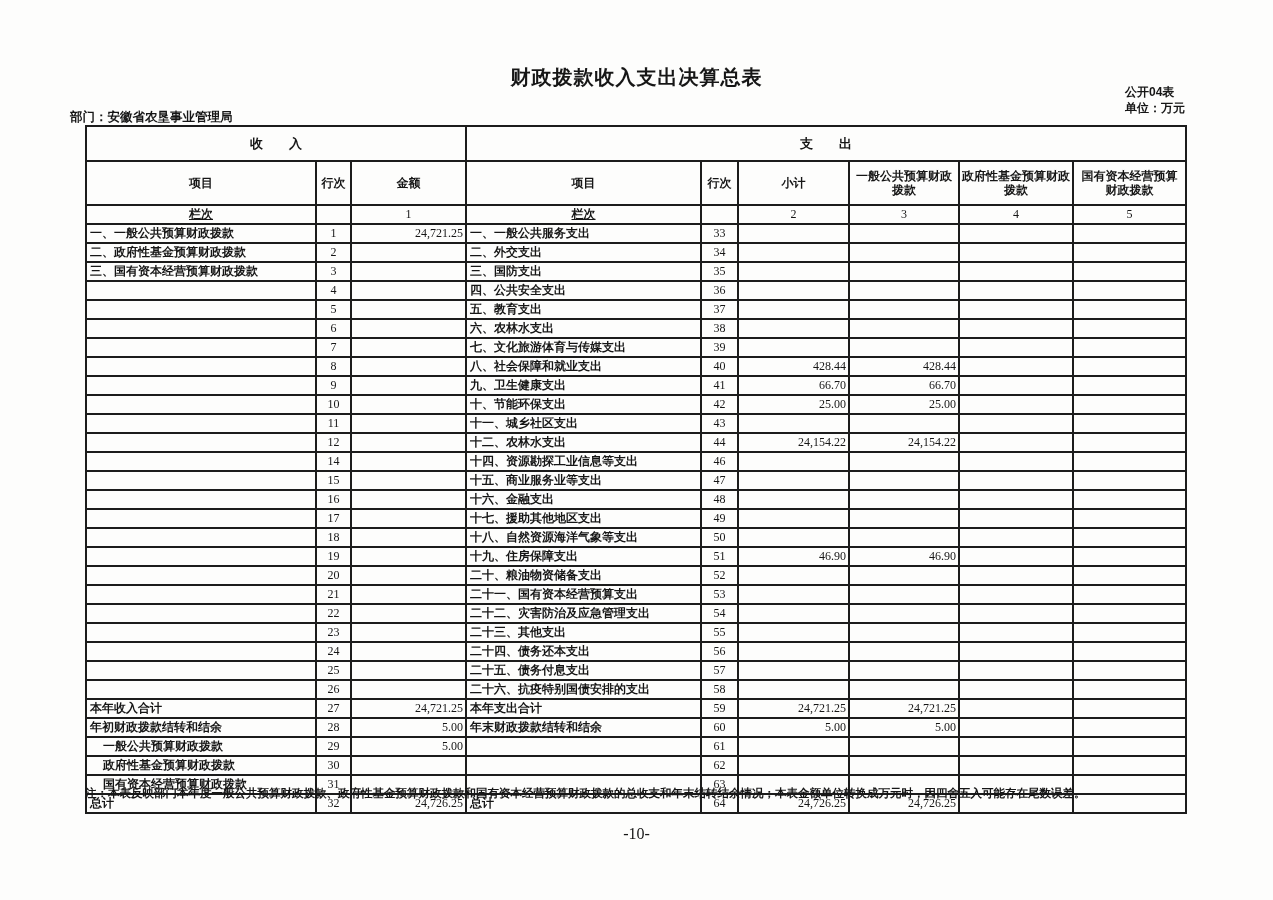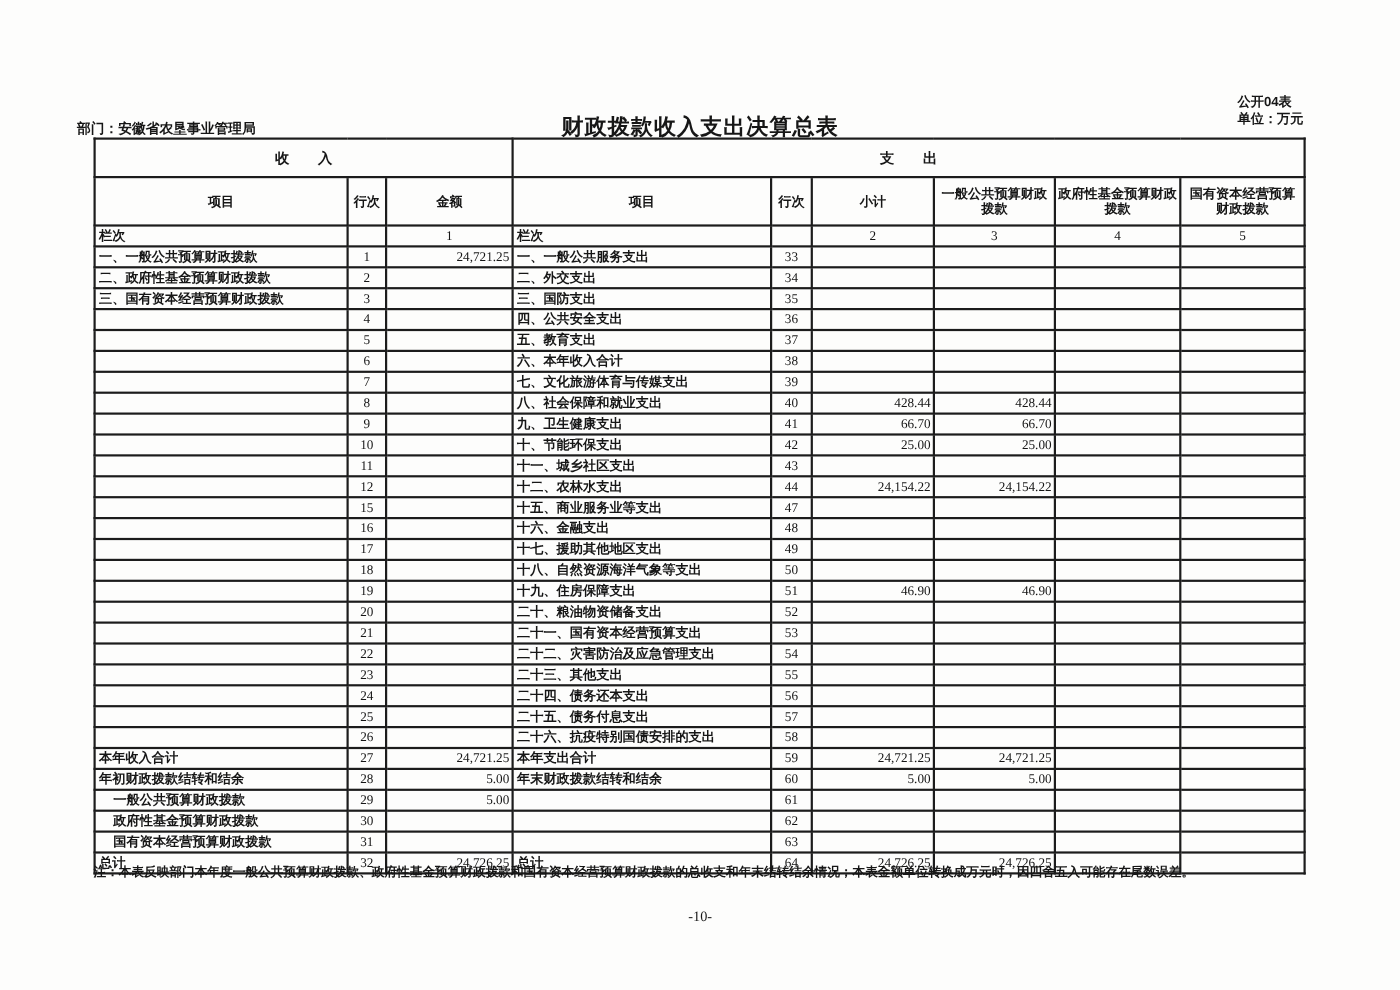--- a/index.html
+++ b/index.html
@@ -8,21 +8,20 @@
     background: #fdfdfc;
     color: #161616;
     font-family: "Liberation Sans", "DejaVu Sans", sans-serif;
     position: relative;
     overflow: hidden;
   }
   .title {
     position: absolute; top: 64px; left: 0; width: 100%;
     text-align: center; font-size: 20px; font-weight: 700;
     letter-spacing: 1px;
-    margin-top: 38px;
   }
   .meta {
     position: absolute; top: 84px; right: 88px;
     text-align: left; font-size: 12px; font-weight: 700; line-height: 16px;
   }
   .dept {
     position: absolute; top: 109px; left: 70px;
     font-size: 12.5px; font-weight: 700;
   }
   table.main {
@@ -35,21 +34,21 @@
     padding: 0 3px; overflow: hidden; white-space: nowrap;
     vertical-align: middle;
   }
   td.sec-hdr {
     font-weight: 700; text-align: center; font-size: 13px; height: 35px;
   }
   td.col-hdr {
     font-weight: 700; text-align: center;
     white-space: normal; line-height: 14px; height: 44px; padding: 0 2px;
   }
-  td.lanci { font-weight: 700; text-align: left; height: 16px; }
+  td.lanci { font-weight: 700; text-align: center; height: 16px; text-decoration: underline; }
   td.colnum {
     text-align: center; height: 19px;
     font-family: "Liberation Serif", "DejaVu Serif", serif;
   }
   td.lbl { font-weight: 700; text-align: left; }
   td.lbl.subitem { padding-left: 16px; }
   td.lbl.total { text-align: left; }
   td.rowno {
     text-align: center;
     font-family: "Liberation Serif", "DejaVu Serif", serif;
@@ -58,21 +57,21 @@
     text-align: right;
     font-family: "Liberation Serif", "DejaVu Serif", serif;
     padding-right: 2px;
   }
   .note {
     position: absolute; top: 786px; left: 85px; width: 1110px;
     font-size: 11.5px; font-weight: 700; line-height: 15px;
   }
   .pageno {
     position: absolute; top: 825px; left: 0; width: 100%;
-    text-align: center; font-size: 13px;
+    text-align: center; font-size: 16px;
     font-family: "Liberation Serif", "DejaVu Serif", serif;
   }
 </style>
 </head>
 <body>
 
 <div class="title">财政拨款收入支出决算总表</div>
 
 <div class="meta">
   <div>公开04表</div>
@@ -174,21 +173,21 @@
         <td class="rowno">37</td>
         <td class="num"></td>
         <td class="num"></td>
         <td class="num"></td>
         <td class="num"></td>
       </tr>
       <tr>
         <td class="lbl item"></td>
         <td class="rowno">6</td>
         <td class="num"></td>
-        <td class="lbl item">六、本年收入合计</td>
+        <td class="lbl item">六、农林水支出</td>
         <td class="rowno">38</td>
         <td class="num"></td>
         <td class="num"></td>
         <td class="num"></td>
         <td class="num"></td>
       </tr>
       <tr>
         <td class="lbl item"></td>
         <td class="rowno">7</td>
         <td class="num"></td>
@@ -244,20 +243,31 @@
         <td class="num"></td>
       </tr>
       <tr>
         <td class="lbl item"></td>
         <td class="rowno">12</td>
         <td class="num"></td>
         <td class="lbl item">十二、农林水支出</td>
         <td class="rowno">44</td>
         <td class="num">24,154.22</td>
         <td class="num">24,154.22</td>
+        <td class="num"></td>
+        <td class="num"></td>
+      </tr>
+      <tr>
+        <td class="lbl item"></td>
+        <td class="rowno">14</td>
+        <td class="num"></td>
+        <td class="lbl item">十四、资源勘探工业信息等支出</td>
+        <td class="rowno">46</td>
+        <td class="num"></td>
+        <td class="num"></td>
         <td class="num"></td>
         <td class="num"></td>
       </tr>
       <tr>
         <td class="lbl item"></td>
         <td class="rowno">15</td>
         <td class="num"></td>
         <td class="lbl item">十五、商业服务业等支出</td>
         <td class="rowno">47</td>
         <td class="num"></td>

